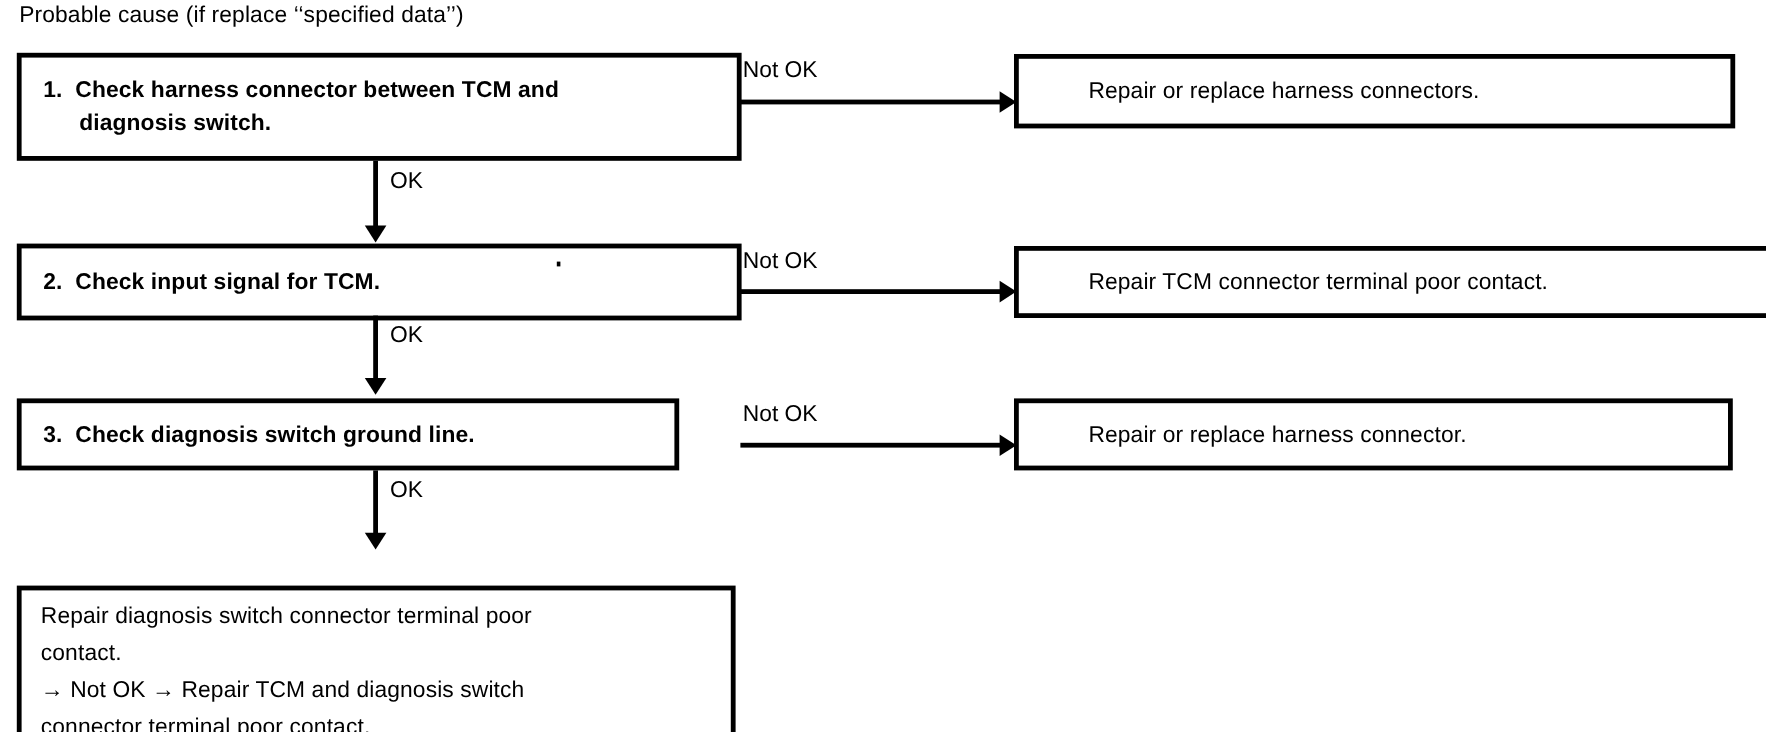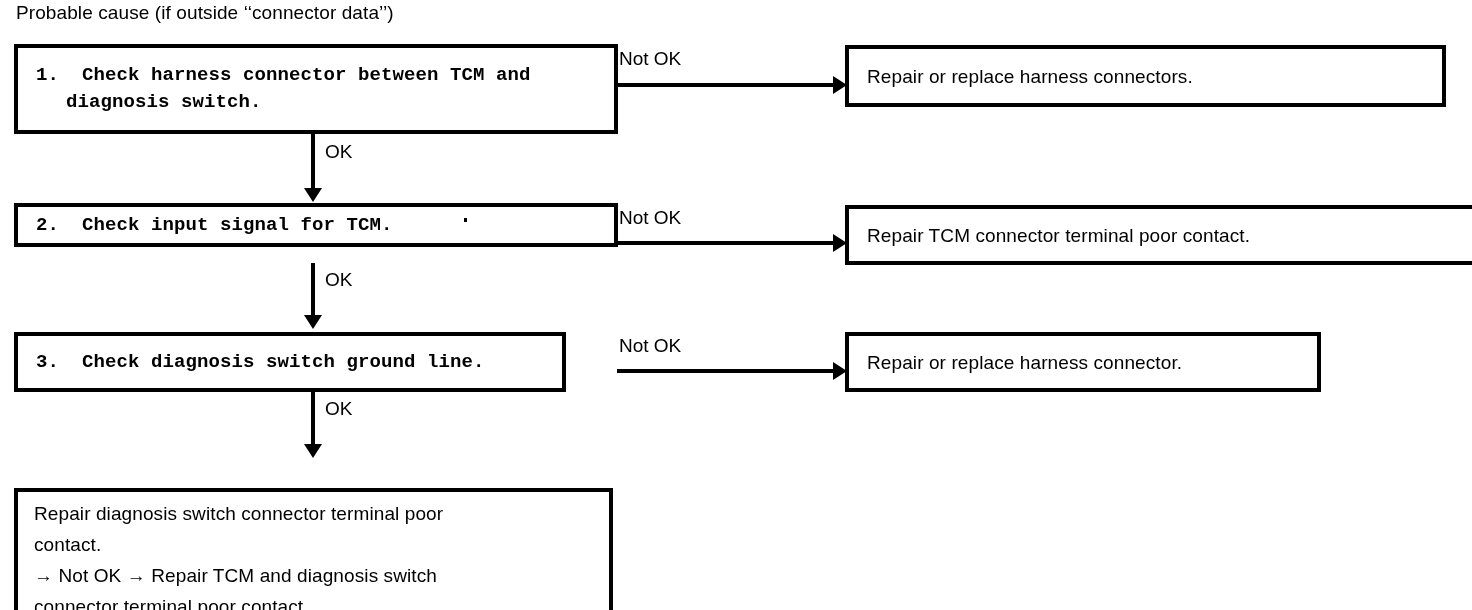--- a/index.html
+++ b/index.html
@@ -43,34 +43,34 @@
   .box-text {
     font-size: 19px;
     line-height: 27px;
     letter-spacing: 0.1px;
     white-space: pre-wrap;
   }
 
   
   .step {
     padding: 6px 10px 6px 18px;
-    font-family: Liberation Mono, monospace;
   }
   .step .box-text {
     font-weight: bold;
     padding-left: 30px;
     text-indent: -30px;
   }
 
   
   .result {
     padding: 6px 10px 6px 18px;
   }
   .result .box-text {
     font-weight: normal;
+    margin-left: 40px;
   }
   .final {
     padding: 10px 10px 10px 16px;
     margin-top: 28px;
   }
   .final .box-text {
     font-weight: normal;
     line-height: 31px;
   }
 
@@ -116,40 +116,40 @@
     width: 3px;
     height: 4px;
     background: #000000;
   }
 </style>
 </head>
 <body>
 
 <div id="page">
 
-  <div class="page-title">Probable cause (if outside ‘‘connector data’’)</div>
+  <div class="page-title">Probable cause (if replace ‘‘specified data’’)</div>
 
   <div class="box step" style="left:14px; top:44px; width:604px; height:90px;">
     <div class="box-text">1.  Check harness connector between TCM and
 diagnosis switch.</div>
   </div>
 
   <div class="edge-label" style="left:619px; top:48px;">Not OK</div>
   <div class="hline" style="left:617px; top:83px; width:222px;"></div>
   <div class="arrow-right" style="left:833px; top:76px;"></div>
 
   <div class="box result" style="left:845px; top:45px; width:601px; height:62px;">
     <div class="box-text">Repair or replace harness connectors.</div>
   </div>
 
   <div class="vline" style="left:311px; top:134px; height:56px;"></div>
   <div class="arrow-down" style="left:304px; top:188px;"></div>
   <div class="edge-label" style="left:325px; top:141px;">OK</div>
 
-  <div class="box step" style="left:14px; top:203px; width:604px; height:44px;">
+  <div class="box step" style="left:14px; top:203px; width:604px; height:64px;">
     <div class="box-text">2.  Check input signal for TCM.</div>
   </div>
   <div class="speck" style="left:464px; top:218px;"></div>
 
   <div class="edge-label" style="left:619px; top:207px;">Not OK</div>
   <div class="hline" style="left:617px; top:241px; width:222px;"></div>
   <div class="arrow-right" style="left:833px; top:234px;"></div>
 
   <div class="box result" style="left:845px; top:205px; width:723px; height:60px;">
     <div class="box-text">Repair TCM connector terminal poor contact.</div>
@@ -160,21 +160,21 @@
   <div class="edge-label" style="left:325px; top:269px;">OK</div>
 
   <div class="box step" style="left:14px; top:332px; width:552px; height:60px;">
     <div class="box-text">3.  Check diagnosis switch ground line.</div>
   </div>
 
   <div class="edge-label" style="left:619px; top:335px;">Not OK</div>
   <div class="hline" style="left:617px; top:369px; width:222px;"></div>
   <div class="arrow-right" style="left:833px; top:362px;"></div>
 
-  <div class="box result" style="left:845px; top:332px; width:476px; height:60px;">
+  <div class="box result" style="left:845px; top:332px; width:599px; height:60px;">
     <div class="box-text">Repair or replace harness connector.</div>
   </div>
 
   <div class="vline" style="left:311px; top:392px; height:54px;"></div>
   <div class="arrow-down" style="left:304px; top:444px;"></div>
   <div class="edge-label" style="left:325px; top:398px;">OK</div>
 
   <div class="box final" style="left:14px; top:460px; width:599px; height:143px;">
     <div class="box-text">Repair diagnosis switch connector terminal poor
 contact.

